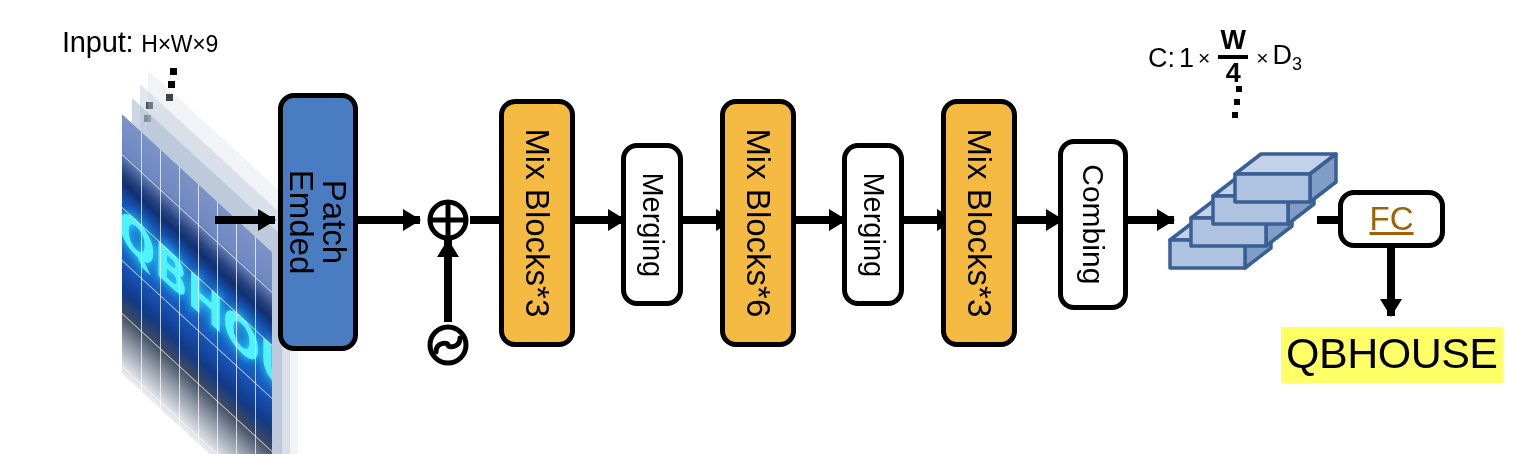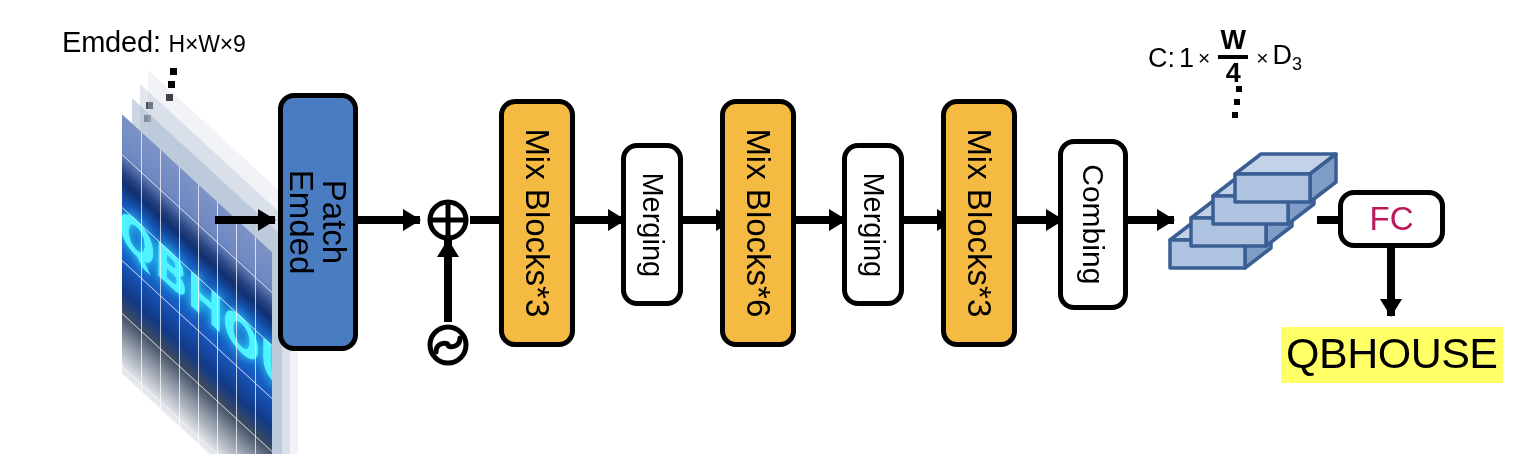--- a/index.html
+++ b/index.html
@@ -121,22 +121,23 @@
     font-size: 33px;
     color: #000;
     line-height: 1.02;
     text-align: center;
   }
   .node .vtext.two-line { line-height: 1.0; }
   .node.blue  { background: #4a7cc2; }
   .node.amber { background: #f4ba42; }
   .node .htext {
     font-size: 33px;
-    color: #be185d;
+    color: #a16207;
     white-space: nowrap;
+    text-decoration: underline;
   }
 
   
   .arrow-h {
     position: absolute;
     height: 8px;
     background: #000;
   }
   .arrow-h::after {
     content: "";
@@ -235,21 +236,21 @@
     letter-spacing: -0.5px;
     white-space: nowrap;
   }
 </style>
 </head>
 <body>
 
 <div id="canvas">
 
   <div class="input-label">
-    <span>Emded:</span>
+    <span>Input:</span>
     <span class="dim">H×W×9</span>
   </div>
 
   <div class="input-dots">
     <i style="left:26px; top:0px;"></i>
     <i style="left:24px; top:13px;"></i>
     <i style="left:22px; top:26px;"></i>
     <i style="left:2px;  top:34px;"></i>
     <i style="left:0px;  top:47px;"></i>
   </div>

